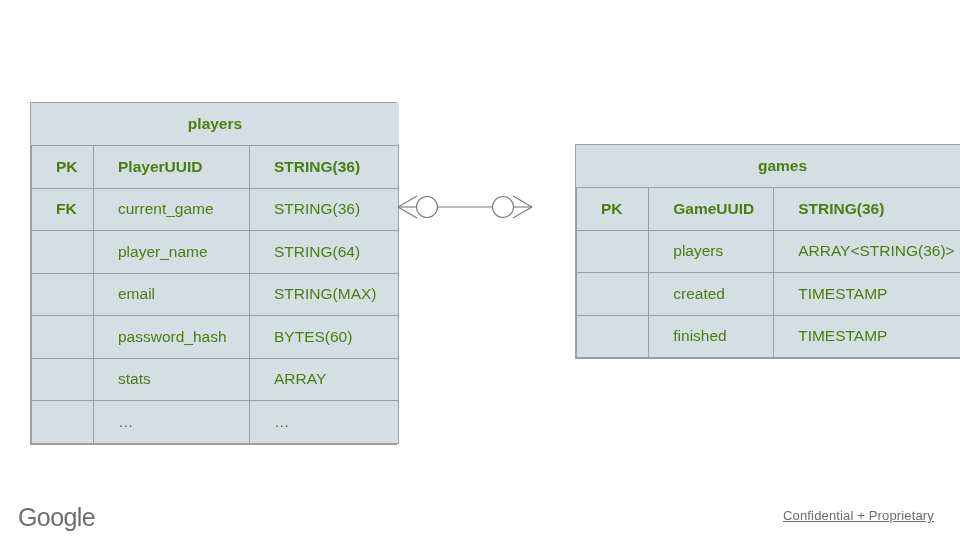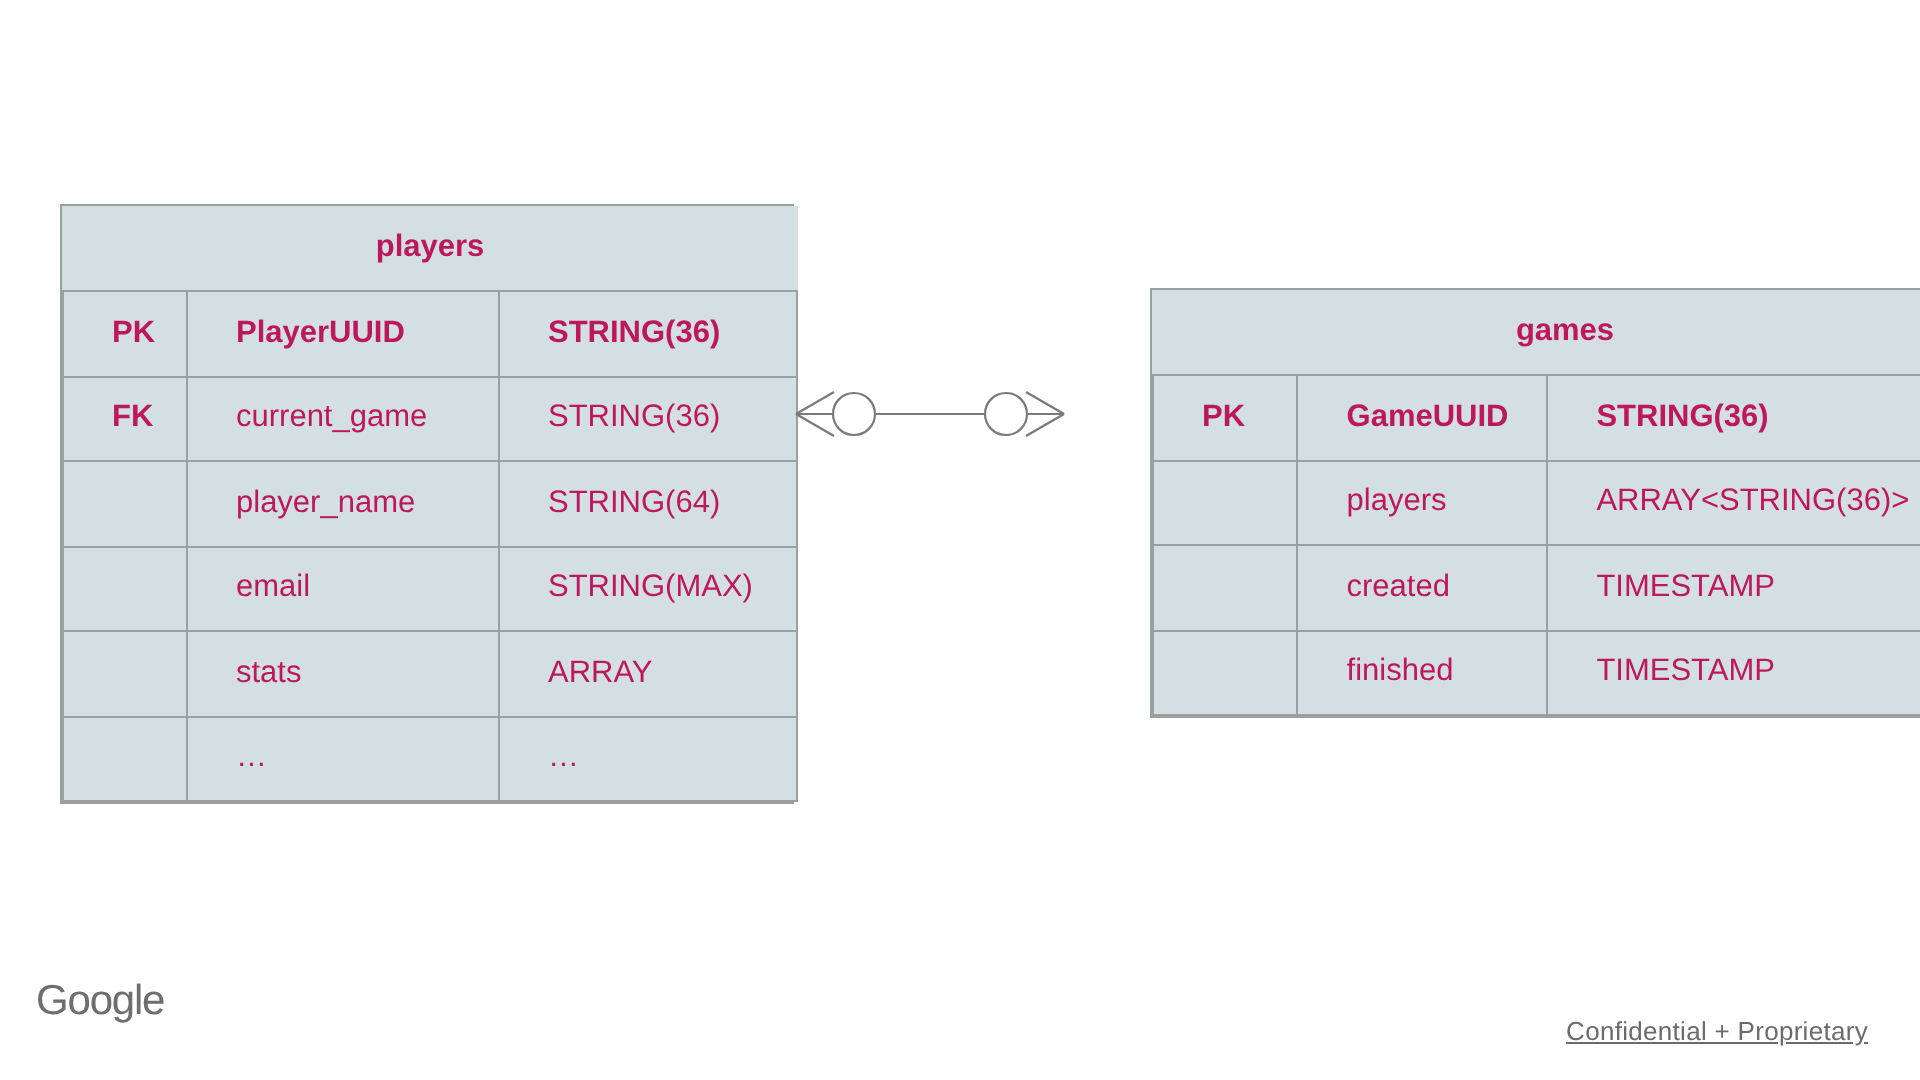--- a/index.html
+++ b/index.html
@@ -30,21 +30,21 @@
   }
   .er-table table {
     border-collapse: collapse;
     width: 100%;
     height: 100%;
     table-layout: fixed;
   }
   .er-table td {
     border: 1px solid #9aa0a0;
     background: #d3dfe2;
-    color: #be185d;
+    color: #4d7c0f;
     font-size: 15.5px;
     padding: 0 11px;
     vertical-align: middle;
     white-space: nowrap;
     overflow: hidden;
   }
   .er-title-cell {
     text-align: center;
     font-weight: bold;
     font-size: 16px;
@@ -78,22 +78,22 @@
     left: 396px;
     top: 186px;
     width: 140px;
     height: 42px;
   }
 
   
   #google-logo {
     position: absolute;
     left: 18px;
-    top: 489px;
-    font-size: 21px;
+    top: 503px;
+    font-size: 25px;
     letter-spacing: -0.6px;
     color: #6e6e6e;
     font-family: "Liberation Sans", sans-serif;
     user-select: none;
   }
   #confidential-note {
     position: absolute;
     right: 26px;
     top: 508px;
     font-size: 13px;
@@ -133,20 +133,25 @@
           <td>player_name</td>
           <td>STRING(64)</td>
         </tr>
         <tr class="er-row">
           <td class="key-cell"></td>
           <td>email</td>
           <td>STRING(MAX)</td>
         </tr>
         <tr class="er-row">
           <td class="key-cell"></td>
+          <td>password_hash</td>
+          <td>BYTES(60)</td>
+        </tr>
+        <tr class="er-row">
+          <td class="key-cell"></td>
           <td>stats</td>
           <td>ARRAY</td>
         </tr>
         <tr class="er-row">
           <td class="key-cell"></td>
           <td class="ellipsis-cell">…</td>
           <td class="ellipsis-cell">…</td>
         </tr>
       </tbody>
     </table>

